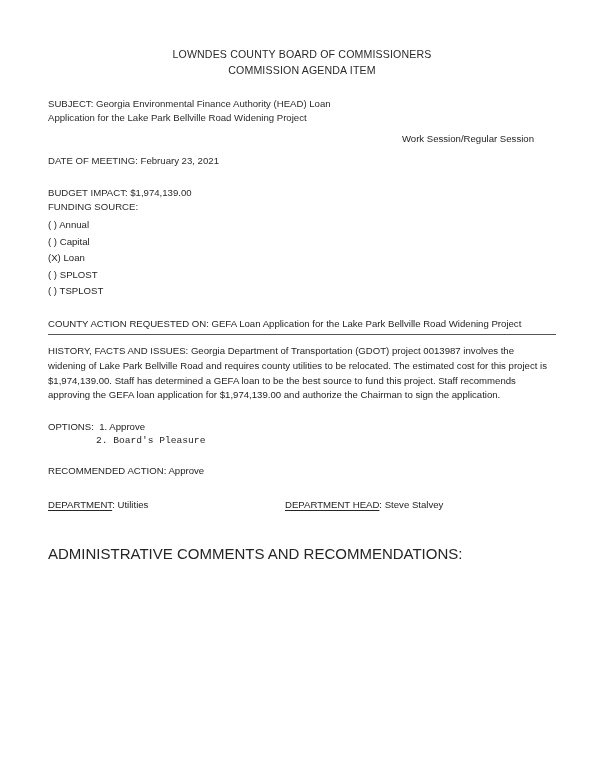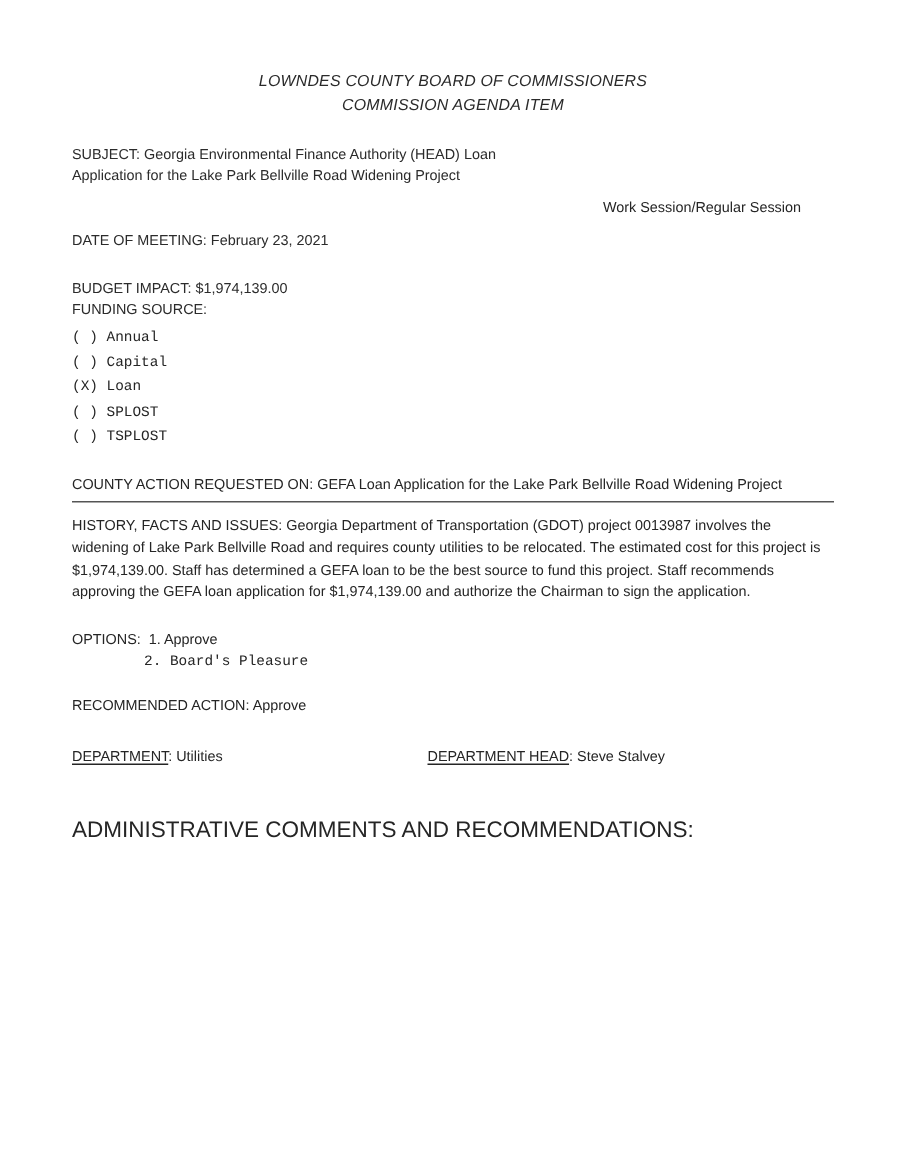--- a/index.html
+++ b/index.html
@@ -31,21 +31,20 @@
     width: 508px;
   }
 
   
   .doc-header {
     text-align: center;
     font-size: 10.6px;
     line-height: 16px;
     letter-spacing: 0.15px;
     color: #2a2a2a;
-    font-style: italic;
   }
   .doc-header .line2 {
     display: block;
   }
 
   
   .block {
     font-size: 9.6px;
     line-height: 14.4px;
     color: #2b2b2b;
@@ -76,21 +75,20 @@
   .budget-block .l { display: block; }
 
   .funding-list {
     margin-top: 3px;
   }
   .funding-row {
     display: block;
     font-size: 9.6px;
     line-height: 16.4px;
     white-space: pre;
-    font-family: Liberation Mono, monospace;
   }
 
   
   .county-action {
     margin-top: 18px;
     border-bottom: 1px solid #555;
     padding-bottom: 3px;
     font-size: 9.6px;
     line-height: 14px;
     width: 508px;

